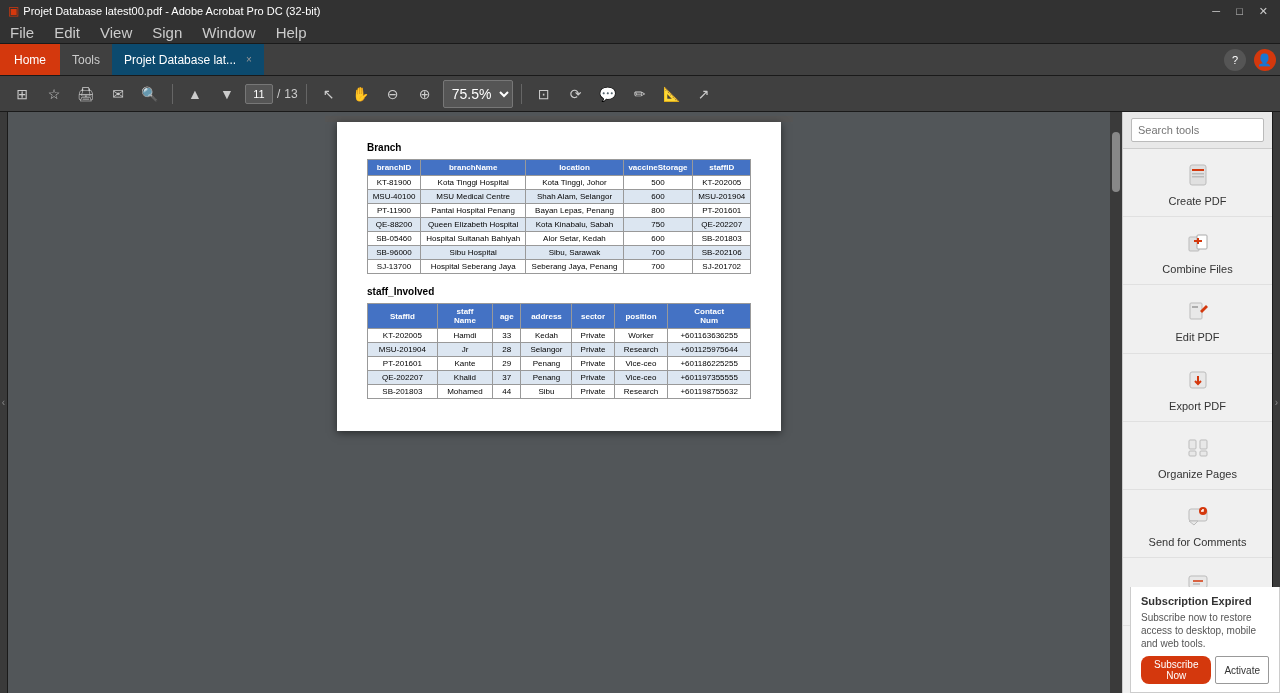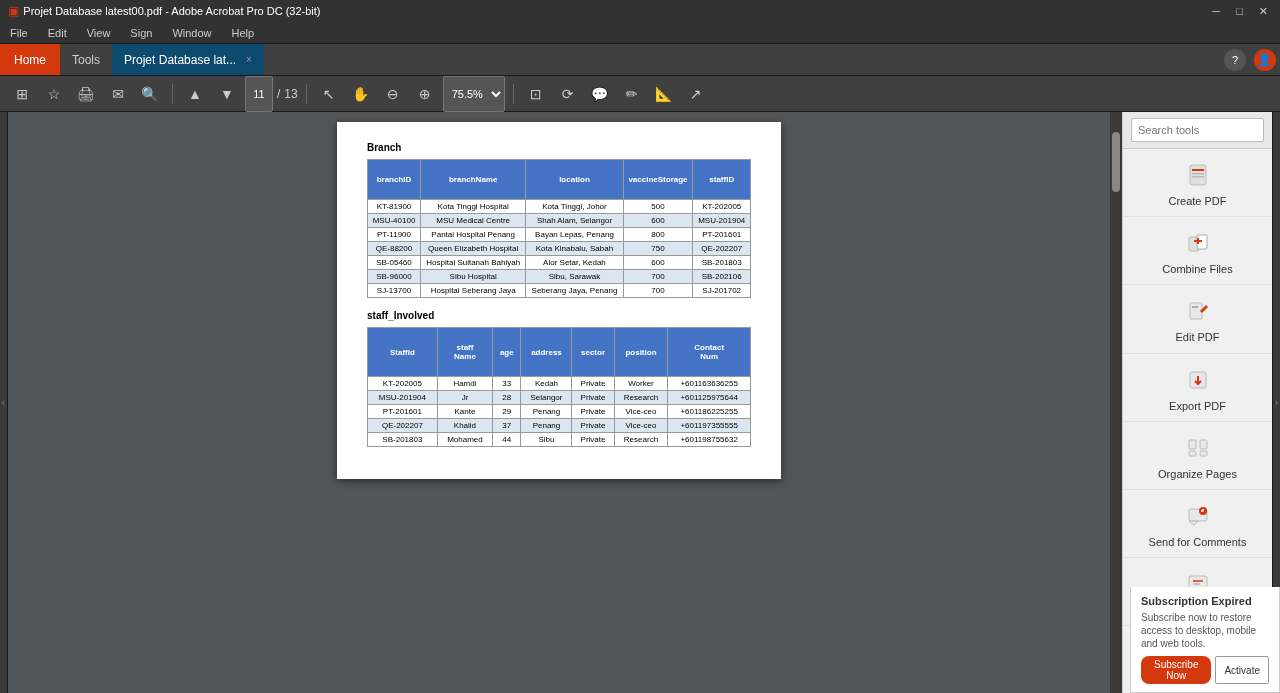--- a/index.html
+++ b/index.html
@@ -24,21 +24,21 @@
     
     .menu-bar {
       height: 22px;
       background: #323232;
       display: flex;
       align-items: center;
       padding: 0 6px;
       gap: 12px;
       border-bottom: 1px solid #1a1a1a;
     }
-    .menu-item { color: #ccc; font-size: 11px; cursor: pointer; padding: 2px 4px; }
+    .menu-item { color: #ccc; font-size: 15px; cursor: pointer; padding: 2px 4px; }
 
     
     .app-tabs {
       height: 32px;
       background: #404040;
       display: flex;
       align-items: stretch;
       border-bottom: 1px solid #1a1a1a;
     }
     .app-tab {
@@ -85,26 +85,26 @@
     }
     .toolbar-btn {
       width: 28px; height: 28px;
       display: flex; align-items: center; justify-content: center;
       color: #ccc; cursor: pointer; border-radius: 2px;
       font-size: 14px;
     }
     .toolbar-sep { width: 1px; height: 20px; background: #666; margin: 0 4px; }
     .page-nav { display: flex; align-items: center; gap: 4px; color: #ccc; font-size: 12px; }
     .page-input {
-      width: 28px; height: 36px; background: #555; border: 1px solid #777;
+      width: 28px; height: 20px; background: #555; border: 1px solid #777;
       color: #fff; text-align: center; font-size: 11px; border-radius: 2px;
     }
     .zoom-select {
-      background: #555; border: 1px solid #777; color: #fff; font-size: 11px;
-      height: 36px; padding: 0 4px; border-radius: 2px; cursor: pointer;
+      background: #555; border: 1px solid #777; color: #fff; font-size: 14px;
+      height: 28px; padding: 0 4px; border-radius: 2px; cursor: pointer;
     }
 
     
     .main-layout {
       display: flex;
       height: calc(693px - 22px - 22px - 32px - 36px);
       position: relative;
     }
 
     
@@ -184,21 +184,21 @@
       overflow: hidden;
       flex-shrink: 0;
     }
     .pdf-content { font-size: 9px; color: #000; }
     .section-title { font-size: 10px; font-weight: bold; margin-bottom: 6px; }
 
     
     .pdf-table { border-collapse: collapse; width: 100%; font-size: 8px; margin-bottom: 12px; }
     .pdf-table th {
       background: #4472c4; color: #fff; border: 1px solid #999;
-      padding: 15px 4px; text-align: center; font-weight: bold; font-size: 8px;
+      padding: 3px 4px; text-align: center; font-weight: bold; font-size: 8px;
     }
     .pdf-table td {
       border: 1px solid #999; padding: 2px 4px; text-align: center; font-size: 8px;
     }
     .pdf-table tr:nth-child(even) td { background: #dce6f1; }
     .pdf-table tr:nth-child(odd) td { background: #fff; }
 
     
     .subscription-bar {
       position: absolute;

